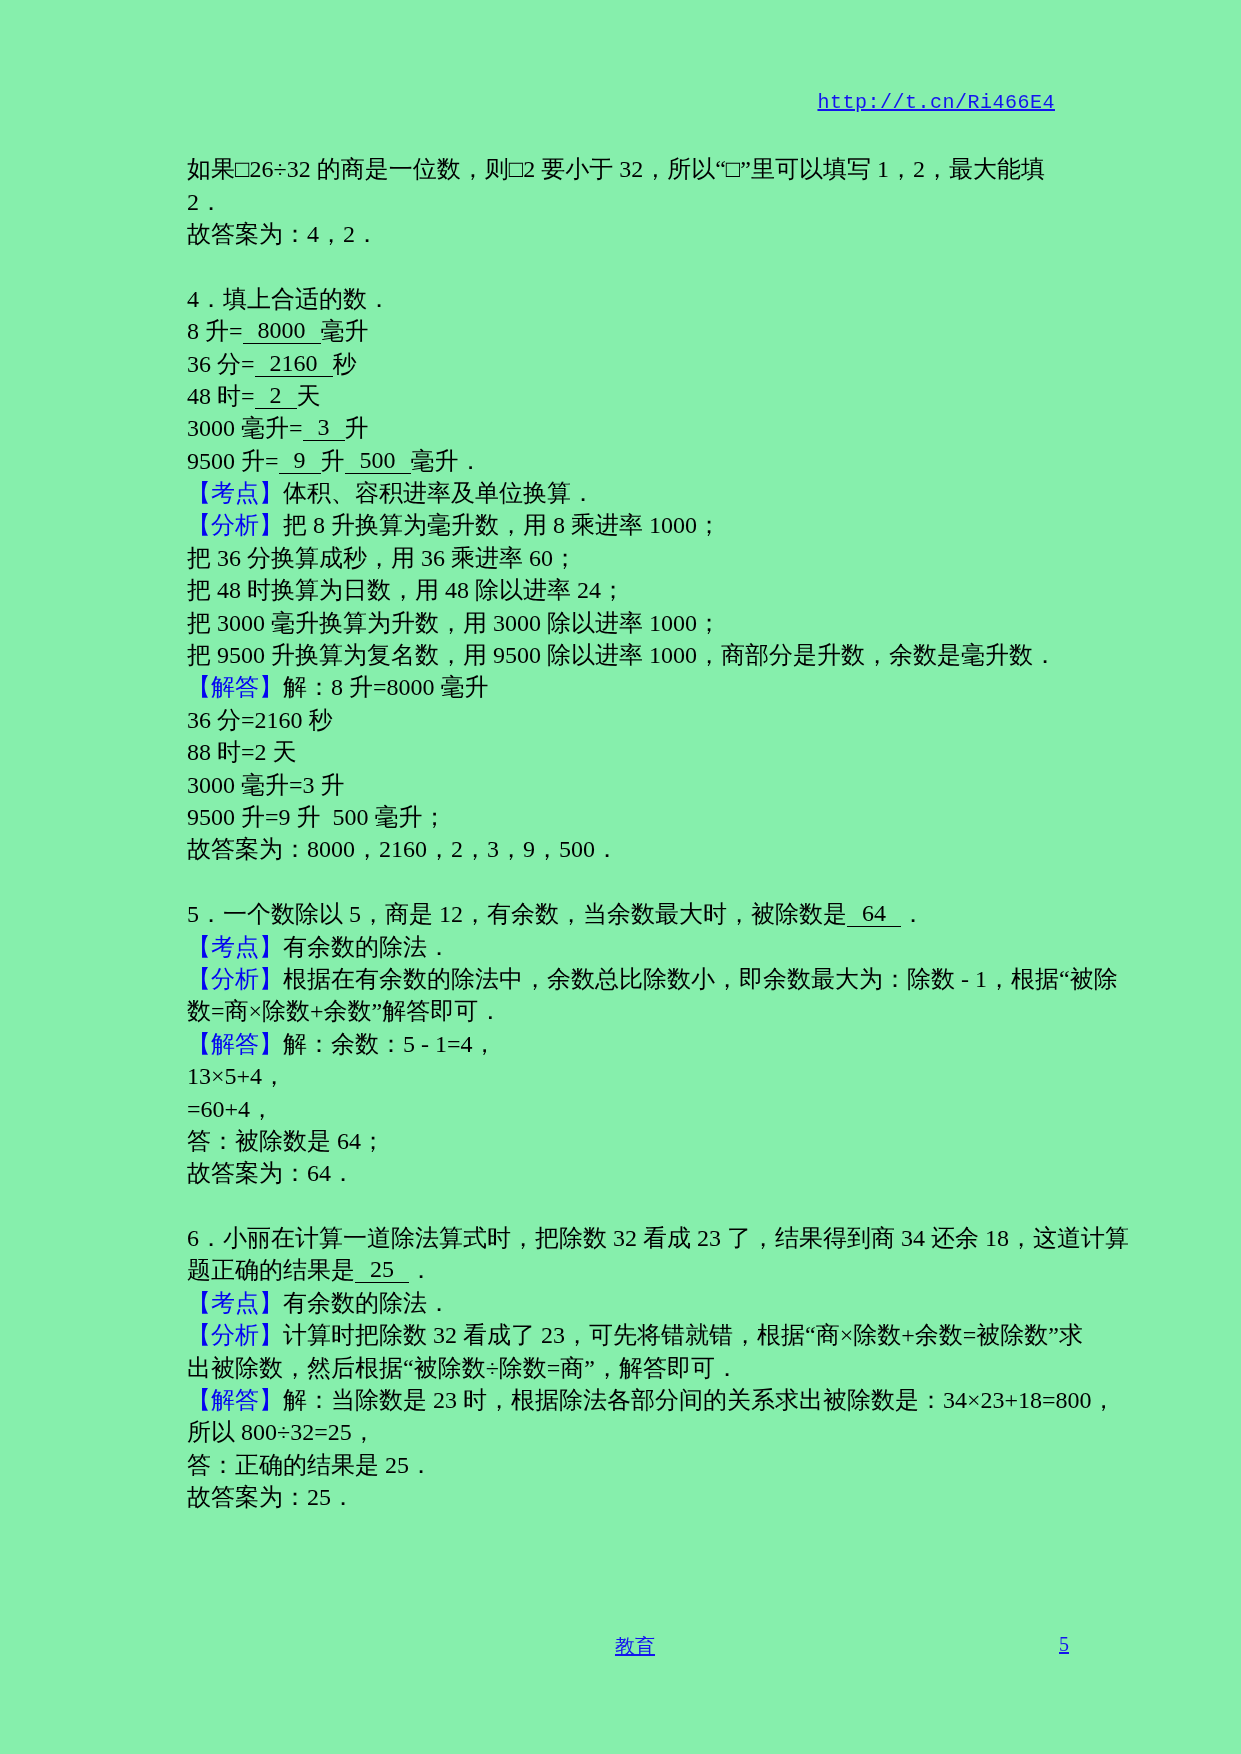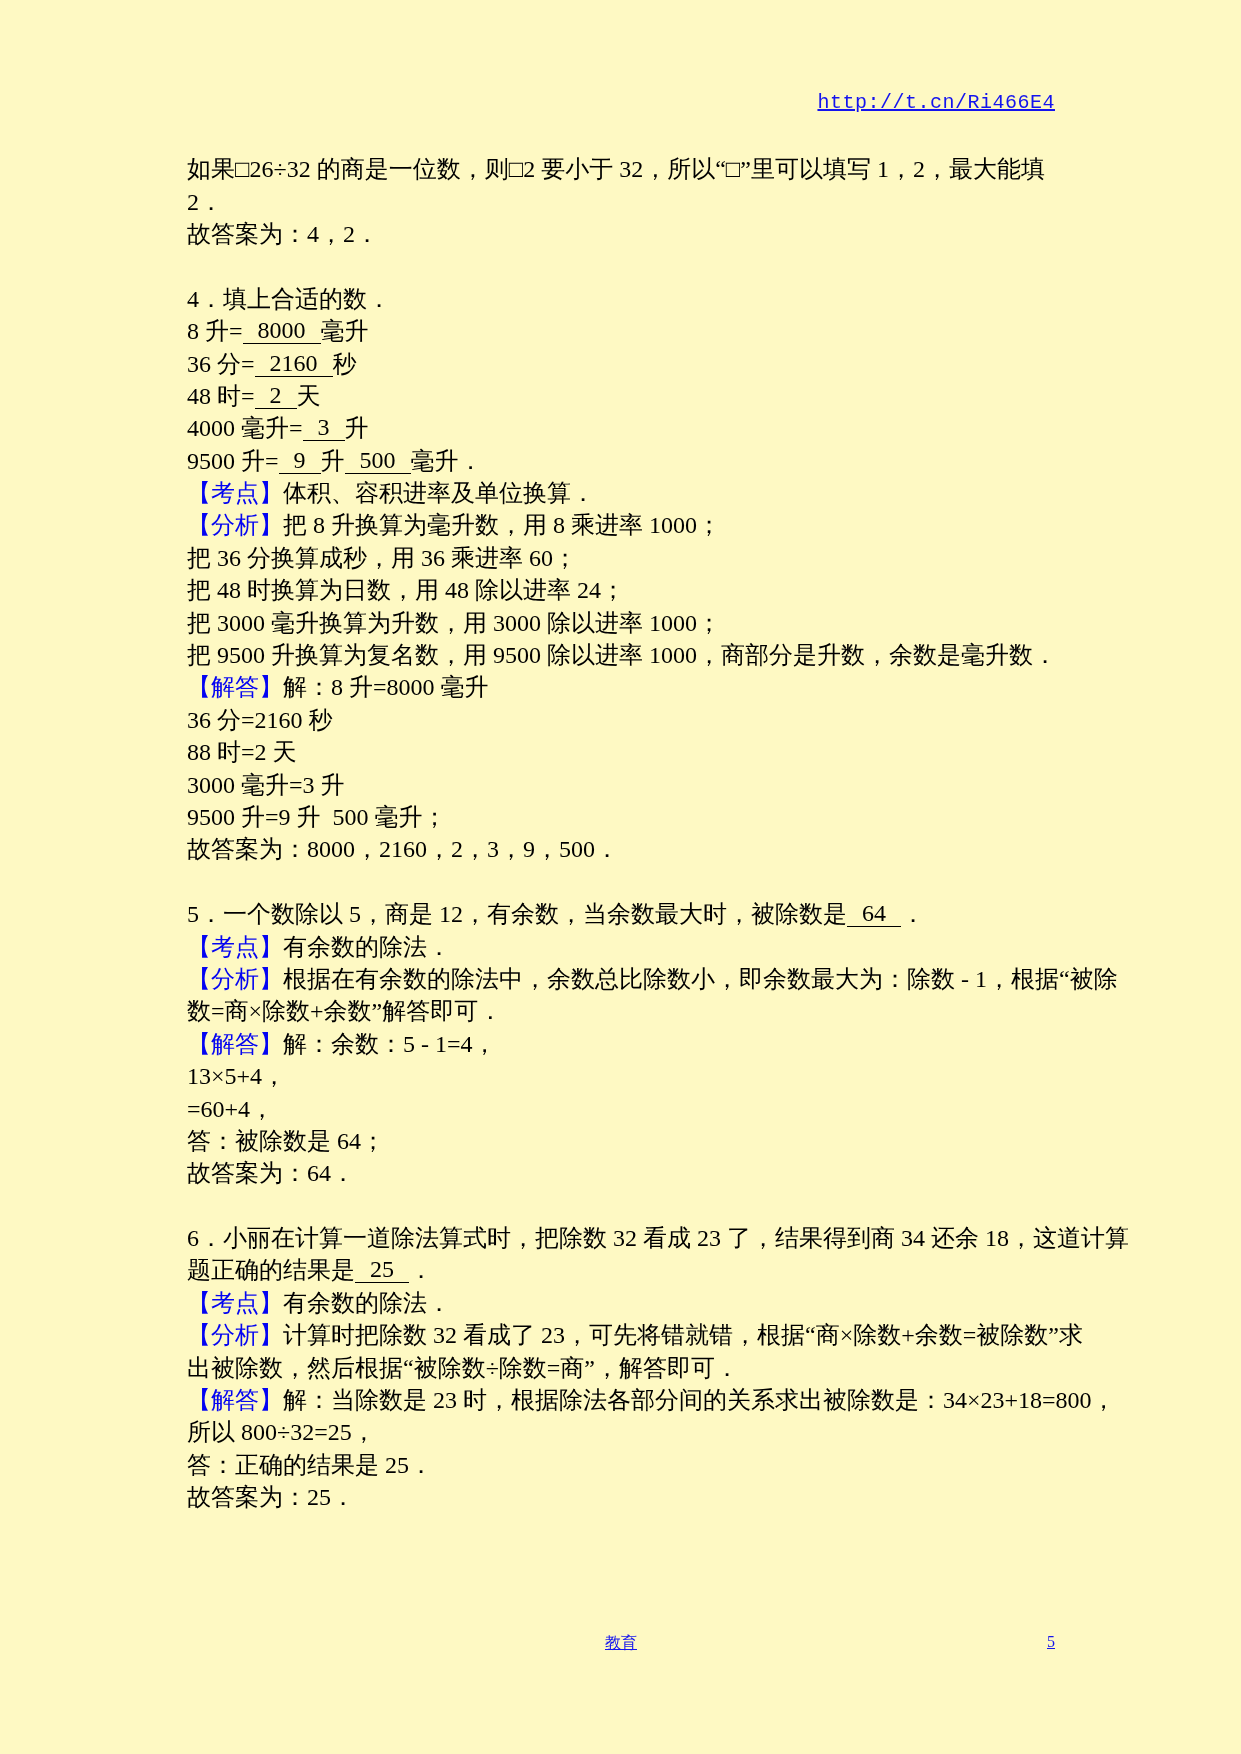--- a/index.html
+++ b/index.html
@@ -11,21 +11,21 @@
     width: 1241px;
     height: 1754px;
     position: relative;
     font-family: "Liberation Serif", "DejaVu Serif", serif;
     color: #000000;
     overflow: hidden;
   }
   .page {
     position: absolute;
     inset: 0;
-    background: #fef9c3;
+    background: #86efac;
   }
   .header-link {
     position: absolute;
     top: 91px;
     right: 186px;
     font-family: "Liberation Mono", "DejaVu Sans Mono", monospace;
     font-size: 20px;
     letter-spacing: 0.5px;
     color: #1414ee;
     text-decoration: underline;
@@ -49,25 +49,25 @@
   .seg-blank {
     display: inline-block;
     border-bottom: 1.6px solid #000;
     padding: 0 15px;
     min-width: 12px;
     text-align: center;
     line-height: 25px;
   }
   footer.page-footer {
     position: absolute;
-    left: 187px;
+    left: 201px;
     top: 1633px;
     width: 868px;
     height: 30px;
-    font-size: 16px;
+    font-size: 20px;
   }
   .footer-site {
     position: absolute;
     left: 50%;
     transform: translateX(-50%);
     color: #1414ee;
     text-decoration: underline;
     cursor: pointer;
   }
   .footer-pagenum {
@@ -87,21 +87,21 @@
 
   <main class="doc-body">
       <div class="line"><span class="seg-text">如果□26÷32 的商是一位数，则□2 要小于 32，所以“□”里可以填写 1，2，最大能填</span></div>
       <div class="line"><span class="seg-text">2．</span></div>
       <div class="line"><span class="seg-text">故答案为：4，2．</span></div>
       <div class="line"></div>
       <div class="line"><span class="seg-text">4．填上合适的数．</span></div>
       <div class="line"><span class="seg-text">8 升=</span><span class="seg-blank">8000</span><span class="seg-text">毫升</span></div>
       <div class="line"><span class="seg-text">36 分=</span><span class="seg-blank">2160</span><span class="seg-text">秒</span></div>
       <div class="line"><span class="seg-text">48 时=</span><span class="seg-blank">2</span><span class="seg-text">天</span></div>
-      <div class="line"><span class="seg-text">4000 毫升=</span><span class="seg-blank">3</span><span class="seg-text">升</span></div>
+      <div class="line"><span class="seg-text">3000 毫升=</span><span class="seg-blank">3</span><span class="seg-text">升</span></div>
       <div class="line"><span class="seg-text">9500 升=</span><span class="seg-blank">9</span><span class="seg-text">升</span><span class="seg-blank">500</span><span class="seg-text">毫升．</span></div>
       <div class="line"><span class="seg-label">【考点】</span><span class="seg-text">体积、容积进率及单位换算．</span></div>
       <div class="line"><span class="seg-label">【分析】</span><span class="seg-text">把 8 升换算为毫升数，用 8 乘进率 1000；</span></div>
       <div class="line"><span class="seg-text">把 36 分换算成秒，用 36 乘进率 60；</span></div>
       <div class="line"><span class="seg-text">把 48 时换算为日数，用 48 除以进率 24；</span></div>
       <div class="line"><span class="seg-text">把 3000 毫升换算为升数，用 3000 除以进率 1000；</span></div>
       <div class="line"><span class="seg-text">把 9500 升换算为复名数，用 9500 除以进率 1000，商部分是升数，余数是毫升数．</span></div>
       <div class="line"><span class="seg-label">【解答】</span><span class="seg-text">解：8 升=8000 毫升</span></div>
       <div class="line"><span class="seg-text">36 分=2160 秒</span></div>
       <div class="line"><span class="seg-text">88 时=2 天</span></div>

